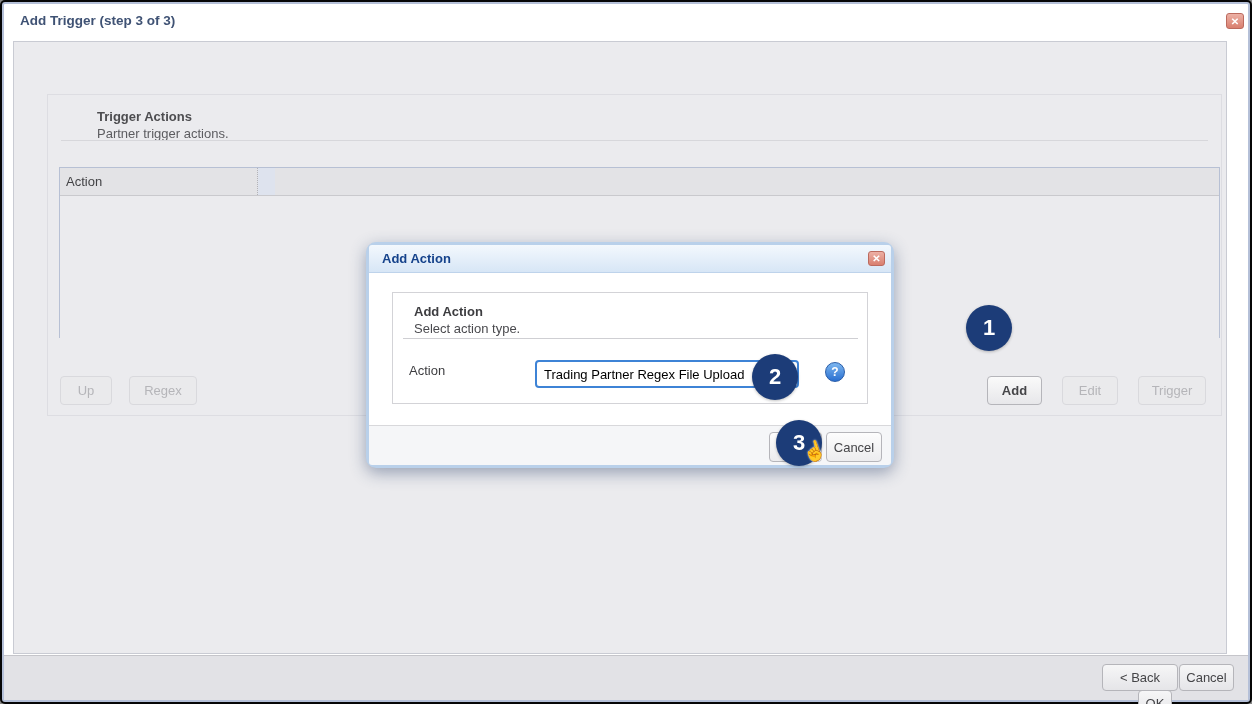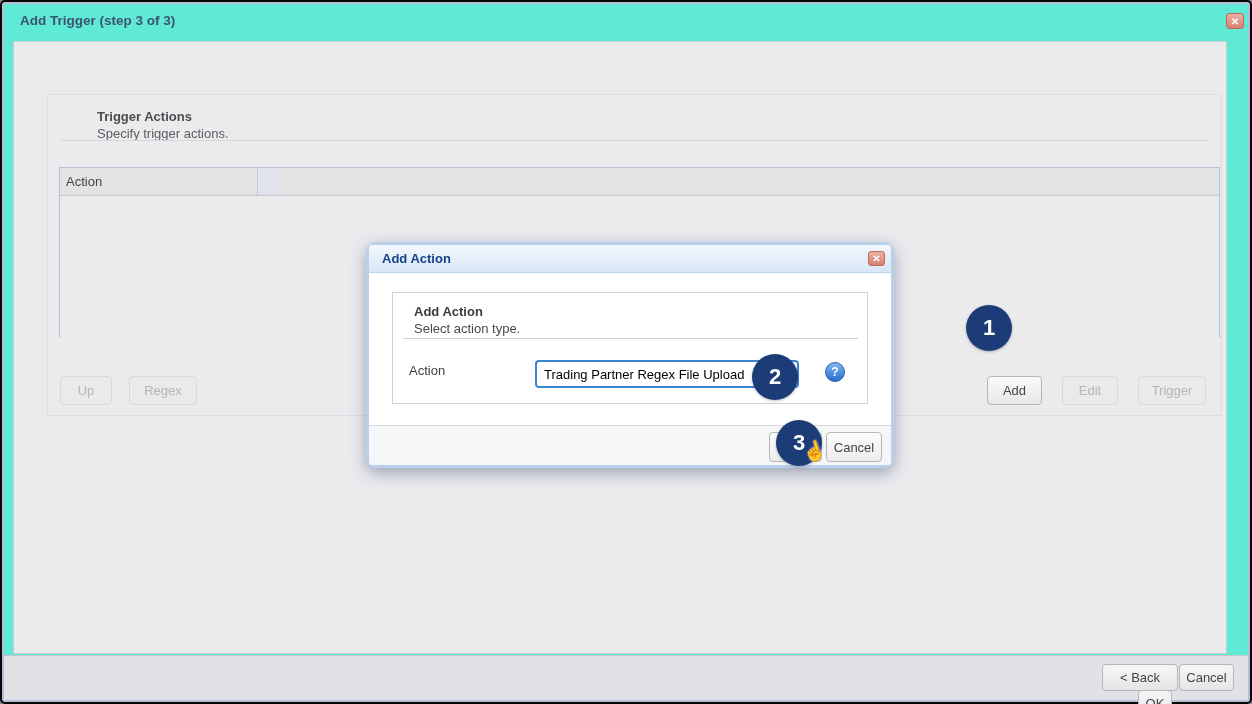--- a/index.html
+++ b/index.html
@@ -5,21 +5,21 @@
   * { margin:0; padding:0; box-sizing:border-box; }
   html,body { background:#888; }
   body { font-family:"Liberation Sans", sans-serif; }
 
   .stage {
     position:relative; width:1252px; height:704px;
     background:#060606; border-radius:5px; overflow:hidden;
   }
   .window {
     position:absolute; left:2px; top:2px; right:2px; bottom:2px;
-    background:#5eead4; border:2px solid #b5c0d8; border-radius:3px;padding-left:24px;
+    background:#ffffff; border:2px solid #b5c0d8; border-radius:3px;padding-left:24px;
   }
 
   
   .win-title {
     position:absolute; left:16px; top:9px;
     font-size:13.5px; font-weight:bold; color:#3f5274; z-index:2;
   }
   .close-btn {
     display:flex; align-items:center; justify-content:center;
     width:18px; height:16px; border-radius:3px;
@@ -62,21 +62,21 @@
     position:absolute; height:29px; border-radius:4px;
     font-family:"Liberation Sans", sans-serif; font-size:13px;
     background:linear-gradient(#fafafa,#e7e7ea); border:1px solid #b5b5ba;
     color:#454548; cursor:pointer; text-align:center;
   }
   .btn.dis {
     background:#eaeaec; border:1px solid #d9d9dd; color:#b5b5b9; cursor:default;
   }
   .btn-up     { left:12px;  top:281px; width:52px; }
   .btn-down   { left:81px;  top:281px; width:68px; }
-  .btn-add    { left:939px; top:281px; width:55px; }
+  .btn-add    { left:939px; top:281px; width:55px;font-weight:bold; }
   .btn-edit   { left:1014px;top:281px; width:56px; }
   .btn-delete { left:1090px;top:281px; width:68px; }
 
   
   .bottombar {
     position:absolute; left:0; right:0; bottom:0; height:45px;
     background:#e2e2e6; border-top:1px solid #c5c5ca; z-index:1;
   }
   .bottombar .btn { top:8px; height:27px; background:linear-gradient(#f6f6f7,#e5e5e8); }
   .btn-back   { left:1098px; width:76px; }
@@ -147,21 +147,21 @@
 
 <div class="stage">
   <div class="window">
 
     <span class="win-title">Add Trigger (step 3 of 3)</span>
     <span class="close-btn win-close">✕</span>
 
     <div class="main-panel">
       <div class="section">
         <div class="sec-title">Trigger Actions</div>
-        <div class="sec-sub">Specify trigger actions.</div>
+        <div class="sec-sub">Partner trigger actions.</div>
         <div class="sec-hr"></div>
 
         <div class="table">
           <div class="thead">
             <div class="th th-action">Action</div>
             <div class="th th-spacer"></div>
           </div>
           <div class="tbody"></div>
         </div>
 

